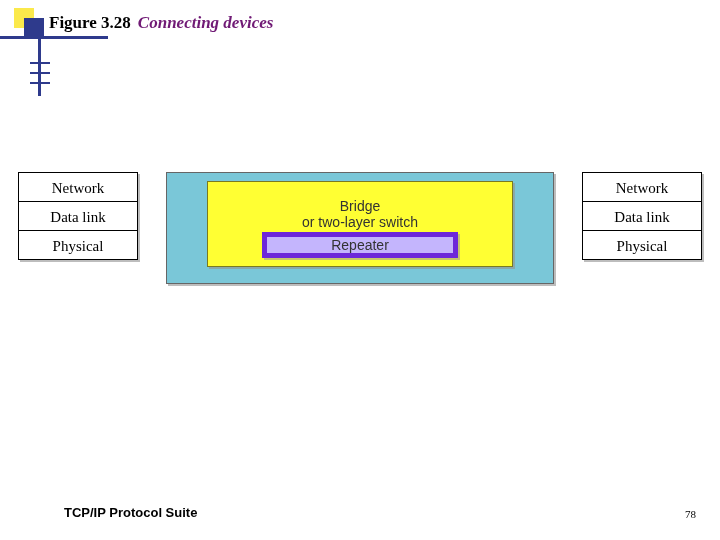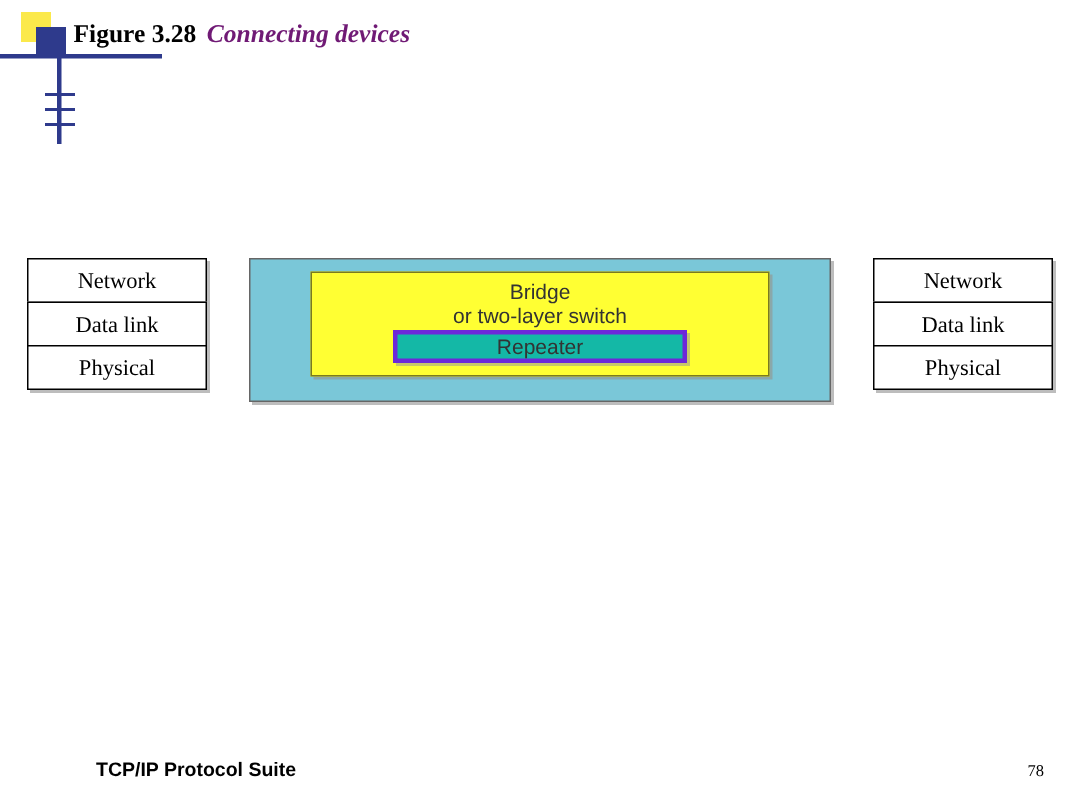--- a/index.html
+++ b/index.html
@@ -79,26 +79,26 @@
     text-align:center;
     font-family: Arial, sans-serif;
     font-size:14px;
     color:#333;
   }
   .center-box .row-a div { line-height:1.15; }
   .yellow {
     background:#ffff33;
     border:1px solid #7a7a20;
     margin: 2px 18px 0 18px;
-    padding: 4px 24px 8px 24px;
+    padding: 16px 24px 8px 24px;
     box-shadow: 2px 2px 0 #8aa8aa;
   }
   .grey {
-    background:#14b8a6;
-    border:3px solid #6d28d9;
+    background:#c4b5fd;
+    border:5px solid #6d28d9;
     margin: 2px 30px 0 30px;
     padding: 0 10px;
     box-shadow: 2px 2px 0 #c7c76a;
   }
   .footer-left {
     position:absolute;
     left: 24px;
     bottom: 20px;
     font-family: Verdana, Arial, sans-serif;
     font-weight: bold;

